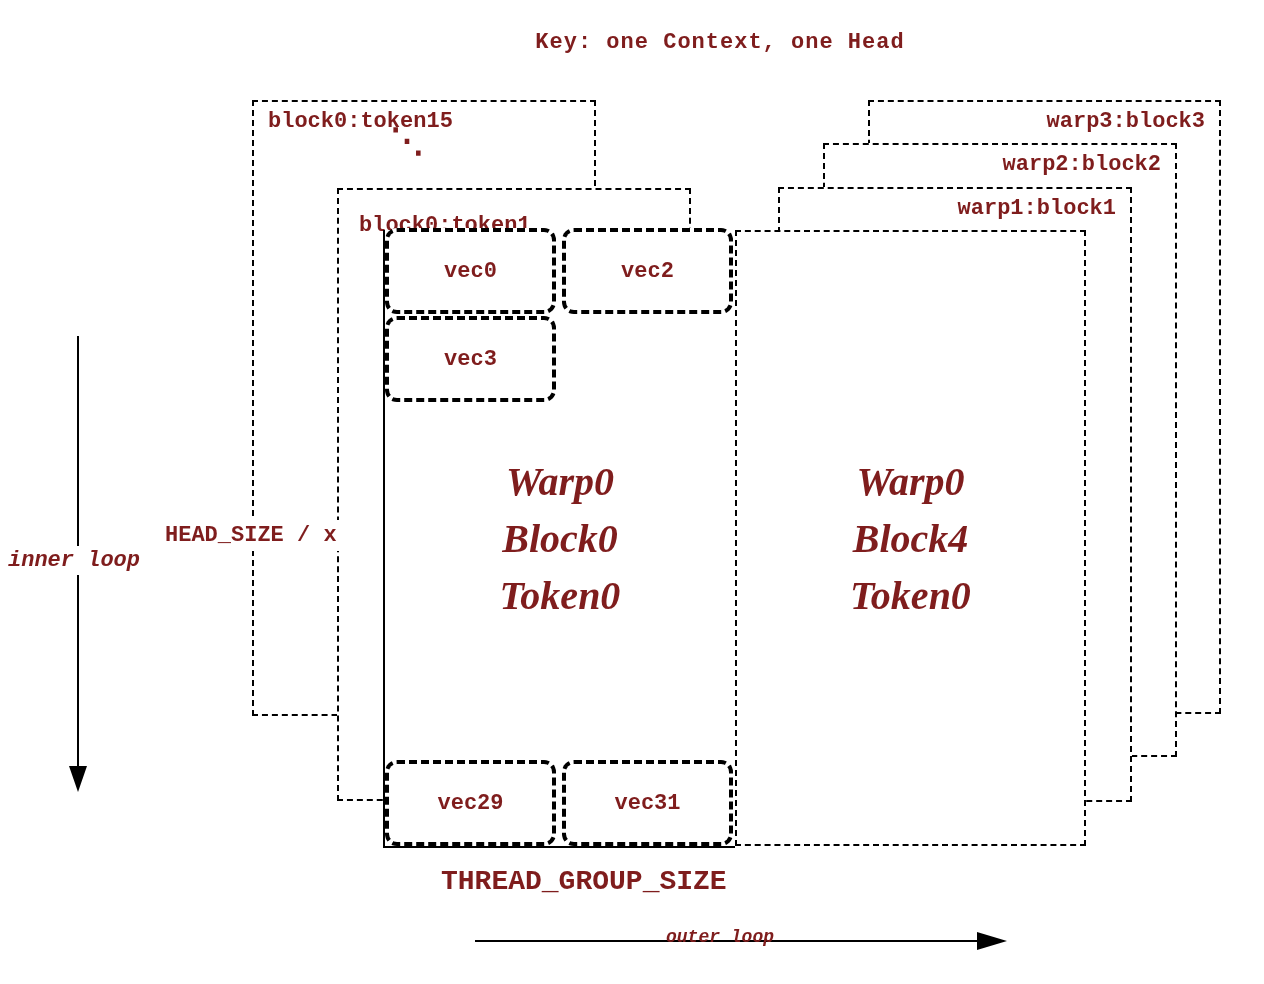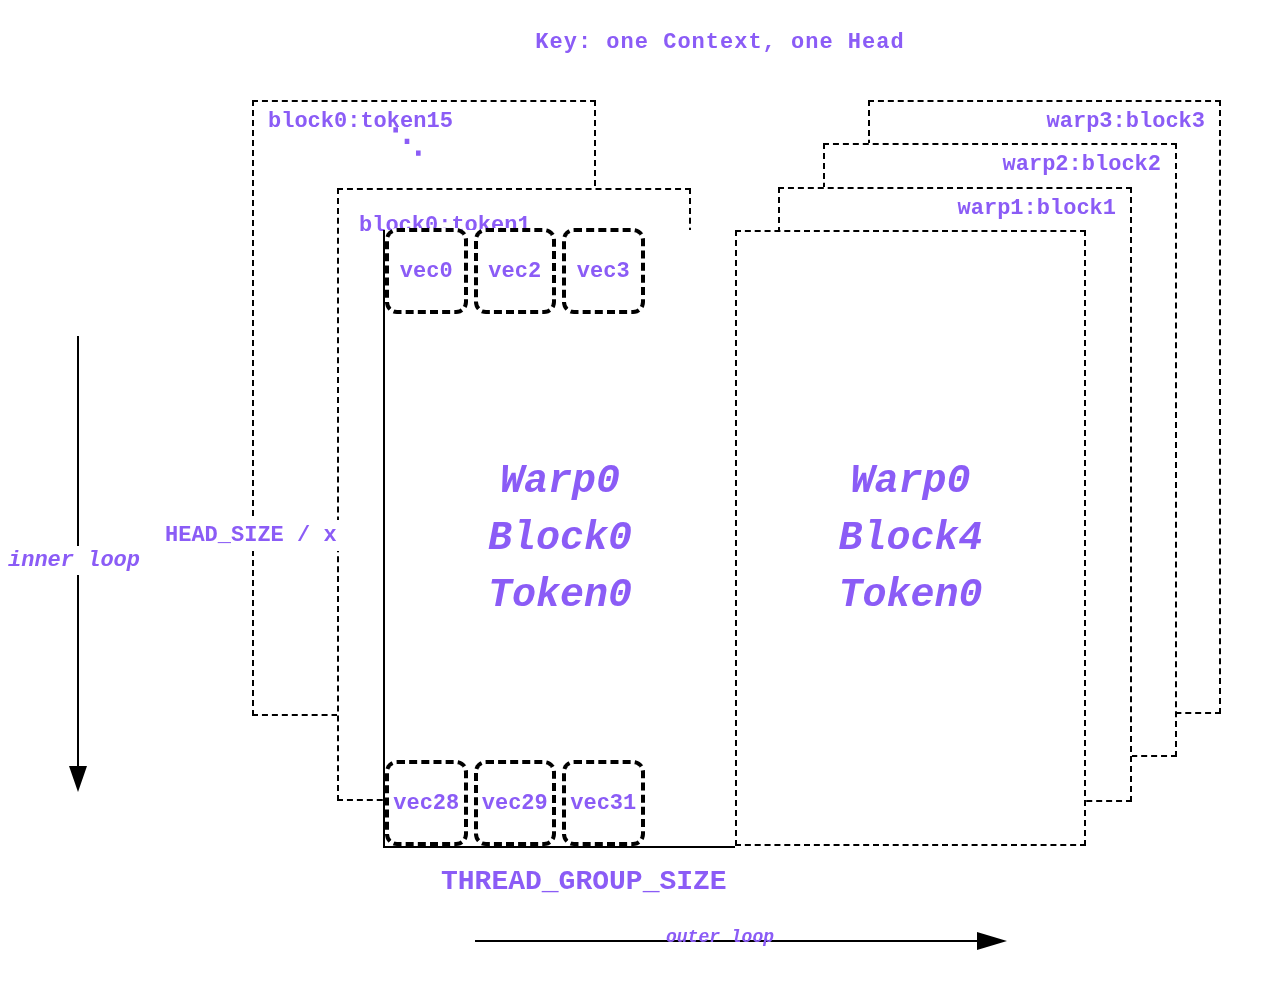--- a/index.html
+++ b/index.html
@@ -1,21 +1,21 @@
 <!DOCTYPE html>
 <html><head>
 <meta charset="utf-8">
 <style>
   * { margin:0; padding:0; box-sizing:border-box; }
   html,body { background:#fff; }
   #canvas {
     position:relative;
     width:1264px; height:984px;
     background:#fff;
-    color:#8b5cf6;
+    color:#7f1d1d;
     font-family:"Liberation Mono","DejaVu Sans Mono",monospace;
     overflow:hidden;
   }
   .title {
     position:absolute; left:400px; top:30px; width:640px;
     text-align:center; font-size:22px; font-weight:bold;
     letter-spacing:1px;
   }
   .back-box {
     position:absolute;
@@ -40,38 +40,39 @@
   #front-left {
     left:383px; top:230px; width:352px; height:618px;
     border-left:2px solid #000; border-bottom:2px solid #000;
   }
   #front-right {
     left:735px; top:230px; width:351px; height:616px;
     border:2px dashed #000;
   }
   .vec-grid {
     position:absolute; left:0px; right:2px;
-    display:grid; grid-template-columns:1fr 1fr 1fr 1fr;
+    display:grid; grid-template-columns:1fr 1fr;
     gap:2px 6px;
   }
   .vec-grid.top    { top:-2px; }
   .vec-grid.bottom { bottom:0px; }
   .vec-cell {
     border:4px dashed #000; border-radius:12px;
     height:86px; background:#fff;
     display:flex; align-items:center; justify-content:center;
     font-size:22px; font-weight:bold;
   }
   .center-label {
     position:absolute; left:0; top:0; right:0; bottom:0;
     display:flex; flex-direction:column;
     align-items:center; justify-content:center;
     font-size:40px; font-weight:bold; font-style:italic;
     line-height:57px; text-align:center;
     pointer-events:none;
+    font-family:Liberation Serif, serif;
   }
   .annot {
     position:absolute; font-weight:bold; white-space:nowrap;
   }
   #head-size-label {
     left:160px; top:520px; font-size:22px;
     background:#fff; padding:3px 5px;
   }
   #inner-loop-label {
     left:4px; top:546px; font-size:22px; font-style:italic;
@@ -115,21 +116,20 @@
       <div class="vec-cell">vec0</div>
       <div class="vec-cell">vec2</div>
       <div class="vec-cell">vec3</div>
     </div>
     <div class="center-label">
       <span>Warp0</span>
       <span>Block0</span>
       <span>Token0</span>
     </div>
     <div class="vec-grid bottom">
-      <div class="vec-cell">vec28</div>
       <div class="vec-cell">vec29</div>
       <div class="vec-cell">vec31</div>
     </div>
   </div>
 
   <div class="front-box" id="front-right">
     <div class="center-label">
       <span>Warp0</span>
       <span>Block4</span>
       <span>Token0</span>

